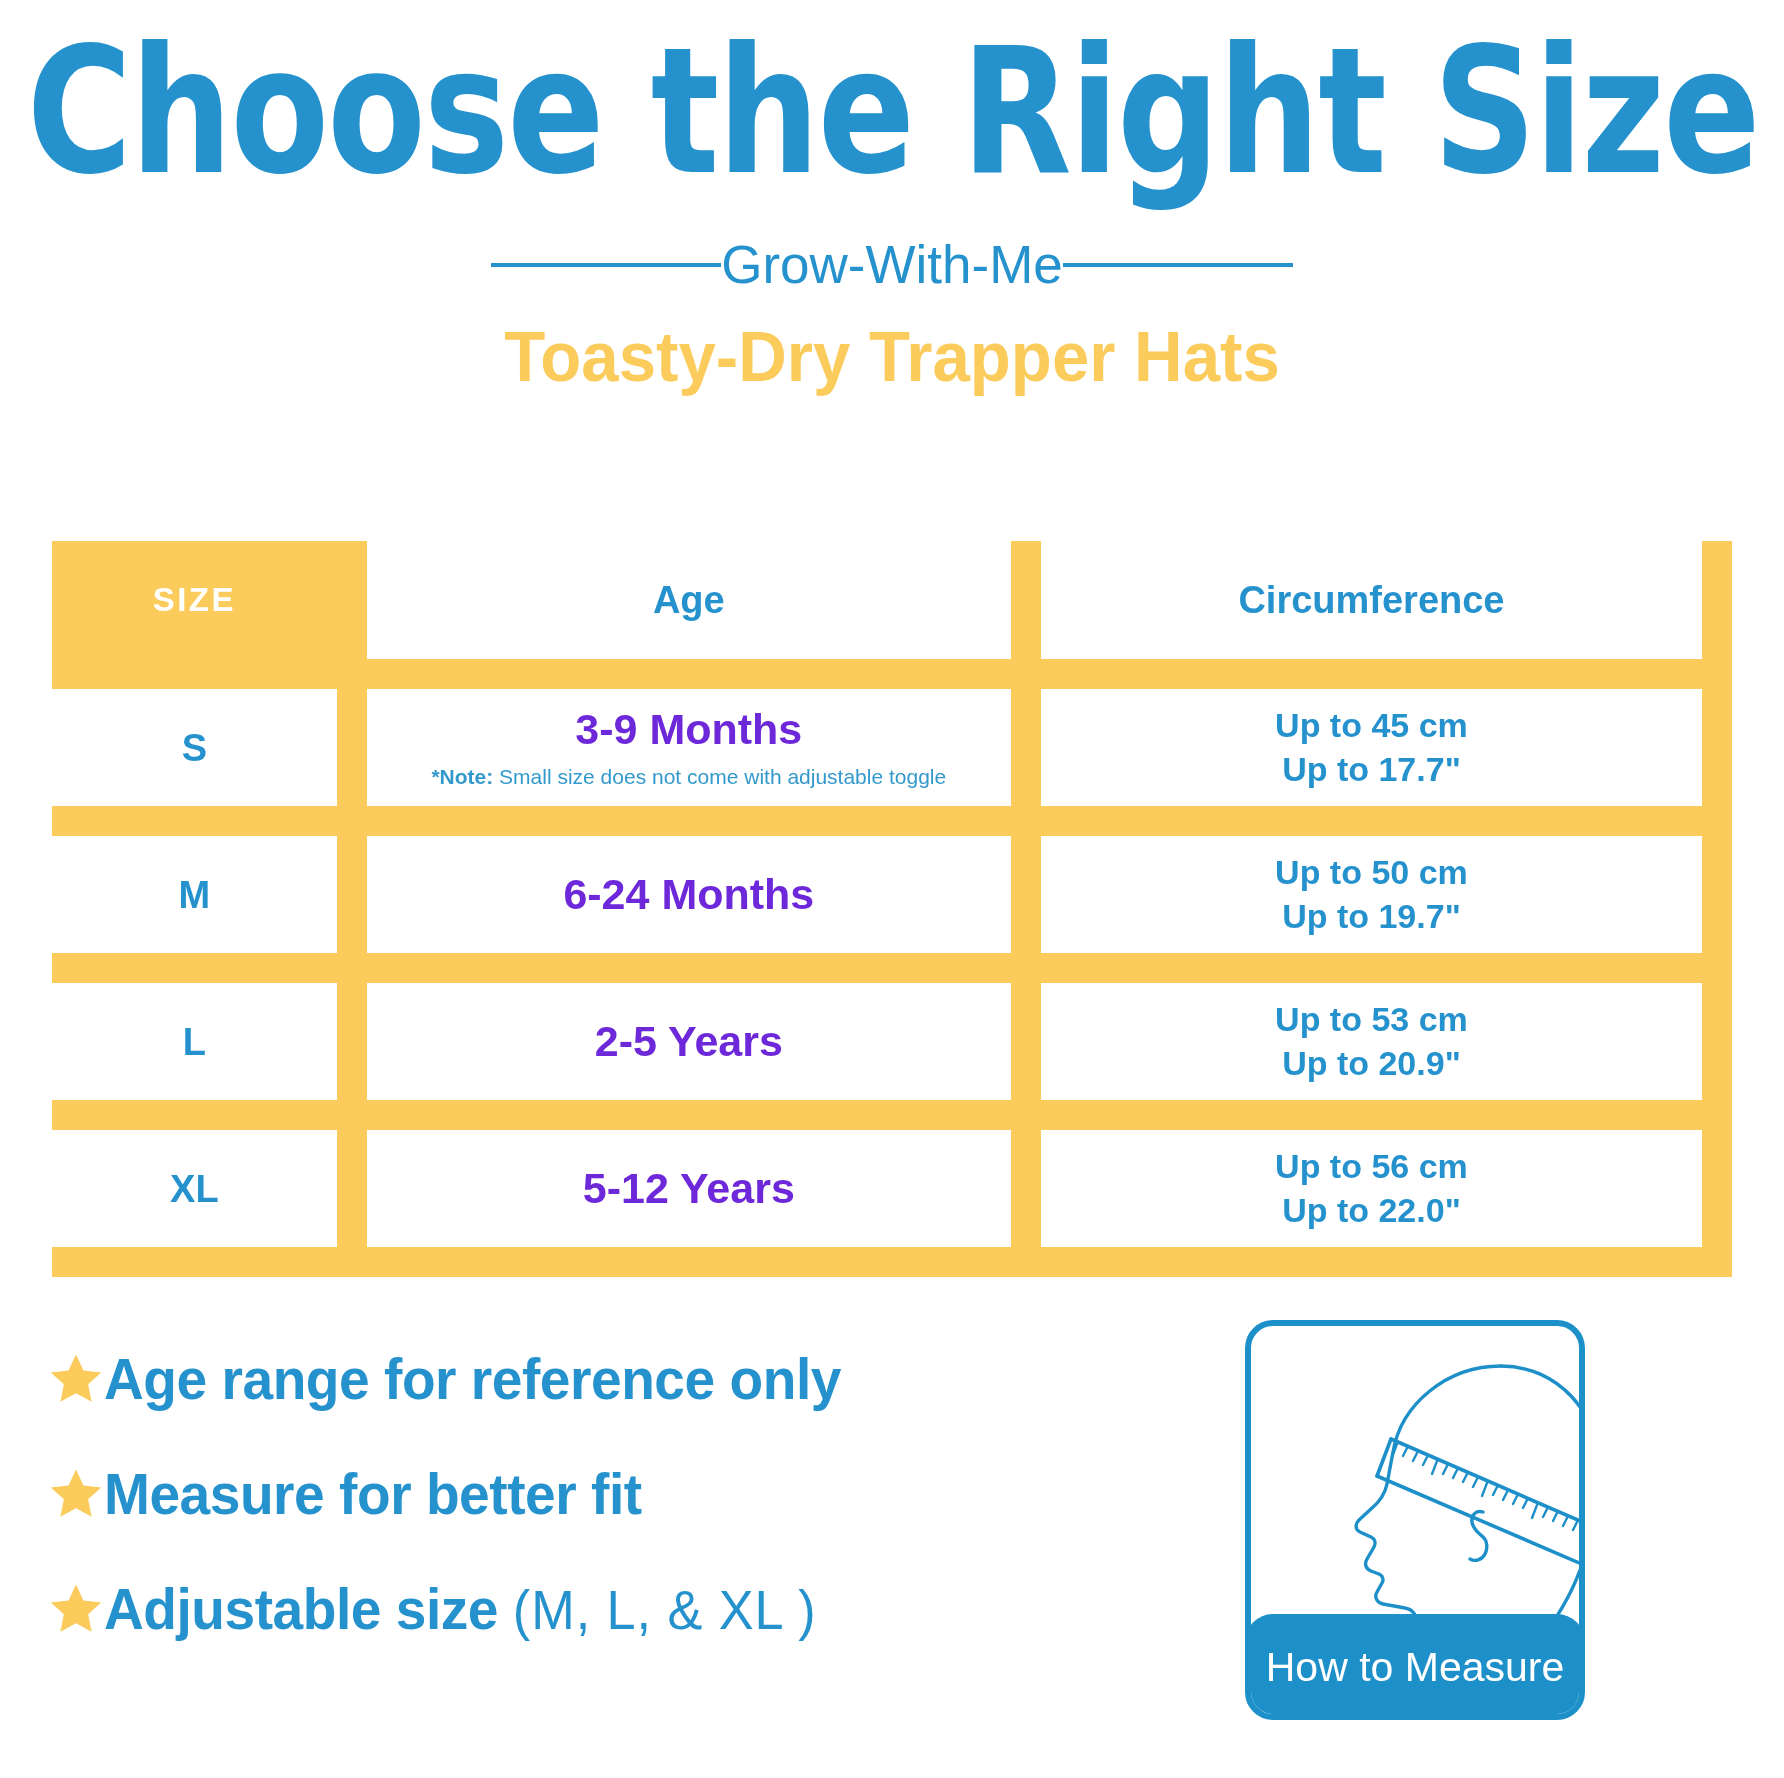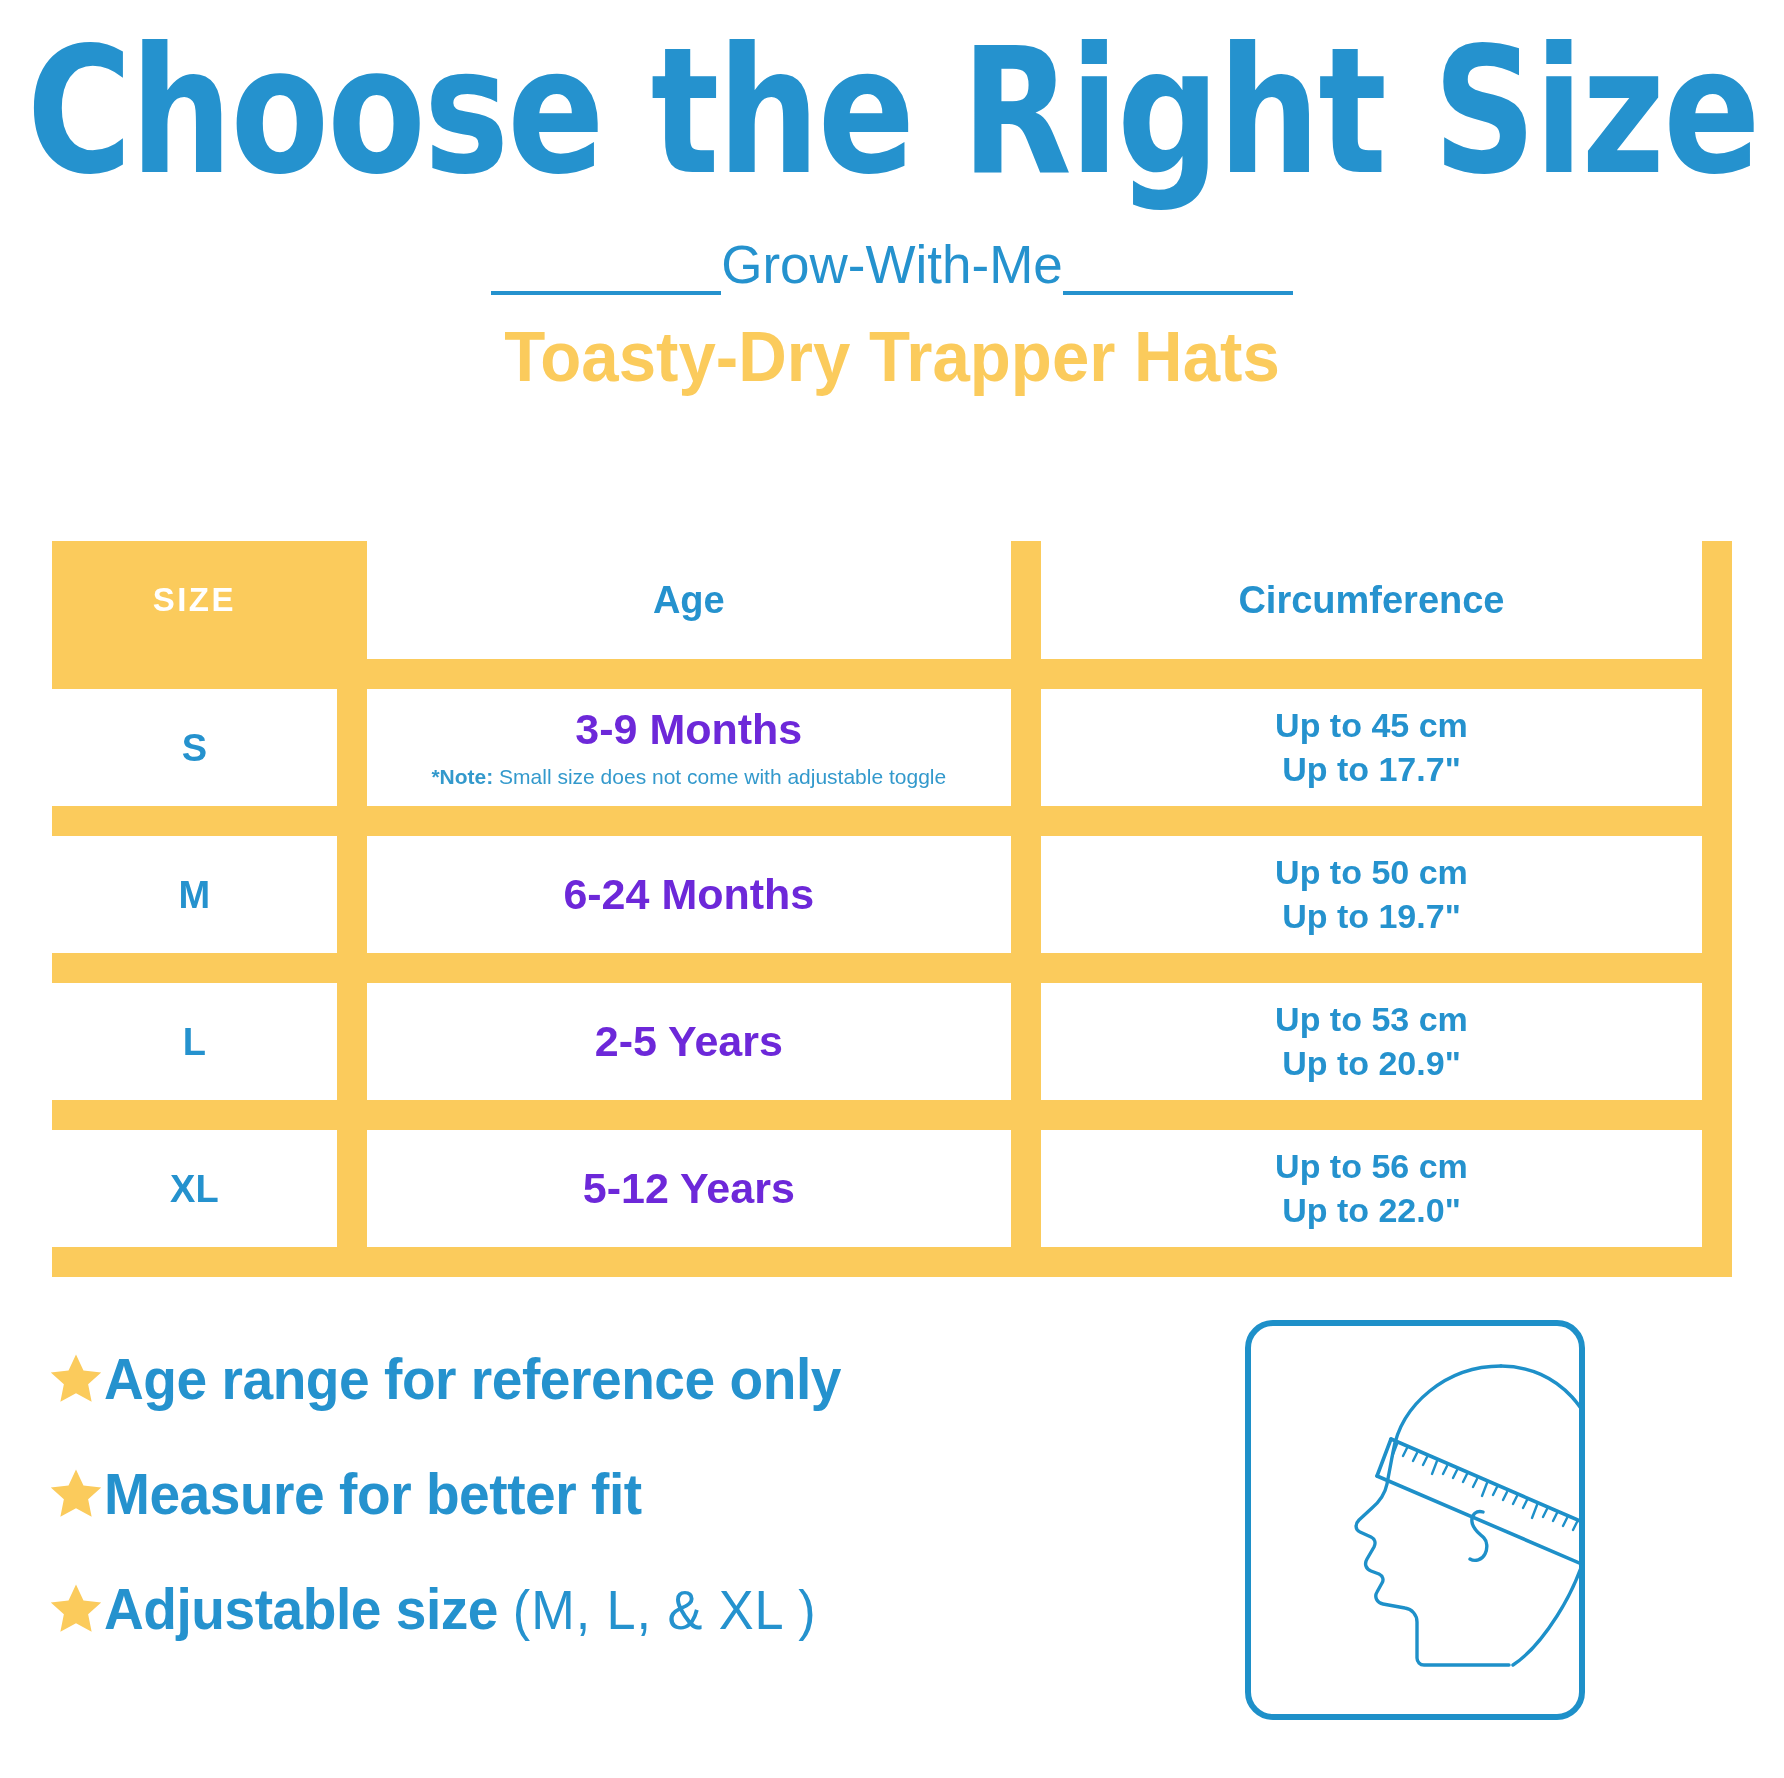--- a/index.html
+++ b/index.html
@@ -26,21 +26,21 @@
     letter-spacing: -2px;
     transform: scaleY(1.18) scaleX(0.97);
     transform-origin: center top;
     margin: 0;
     padding: 0;
     white-space: nowrap;
   }
 
   #subtitle-row {
     display: flex;
-    align-items: flex-end;
+    align-items: center;
     justify-content: center;
     margin-top: 62px;
     padding: 0 300px;
   }
   #subtitle-row .rule {
     height: 4px;
     background: #2592CE;
     flex: 1 1 auto;
     max-width: 230px;
   }
@@ -367,13 +367,14 @@
         <path d="M276 174 L272 182"></path>
         <path d="M286 179 L281 192"></path>
         <path d="M296 183 L292 191"></path>
         <path d="M306 187 L302 195"></path>
         <path d="M316 192 L312 200"></path>
         <path d="M326 196 L322 204"></path>
         <path d="M336 200 L331 213"></path>
       </g>
     </g>
   </svg>
+  <div id="measure-footer">How to Measure</div>
 </div>
 
 </body></html>

